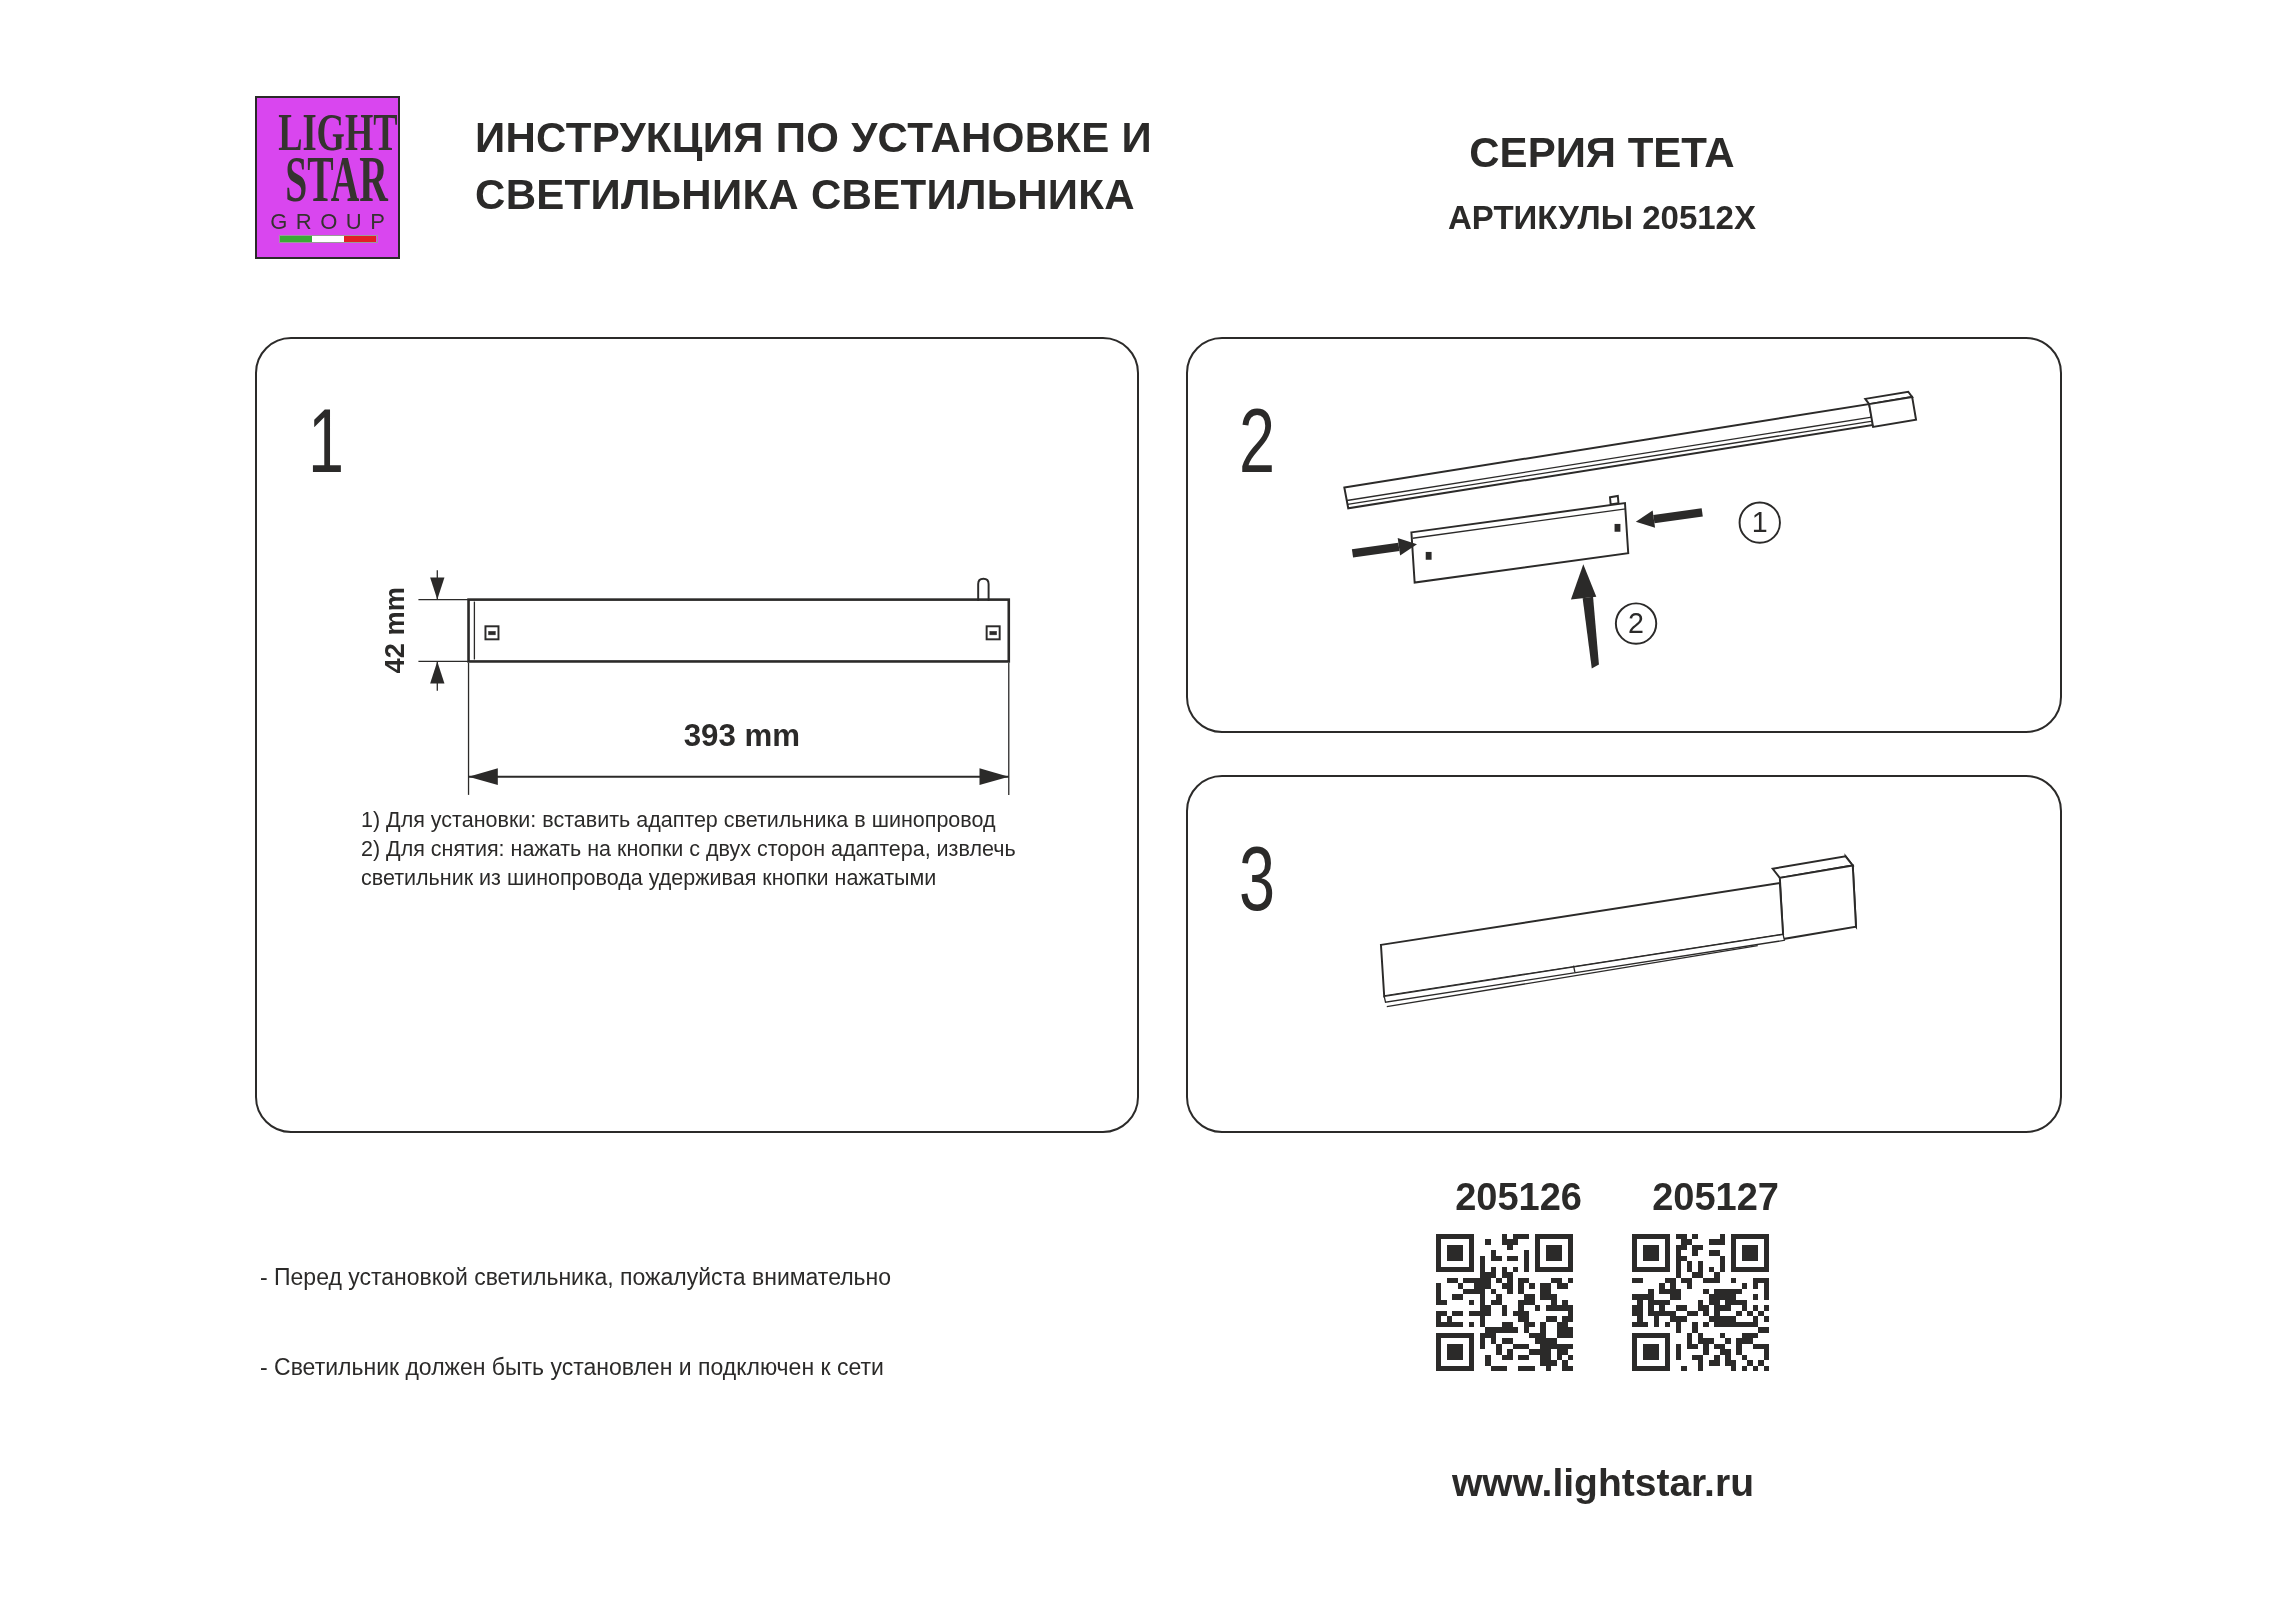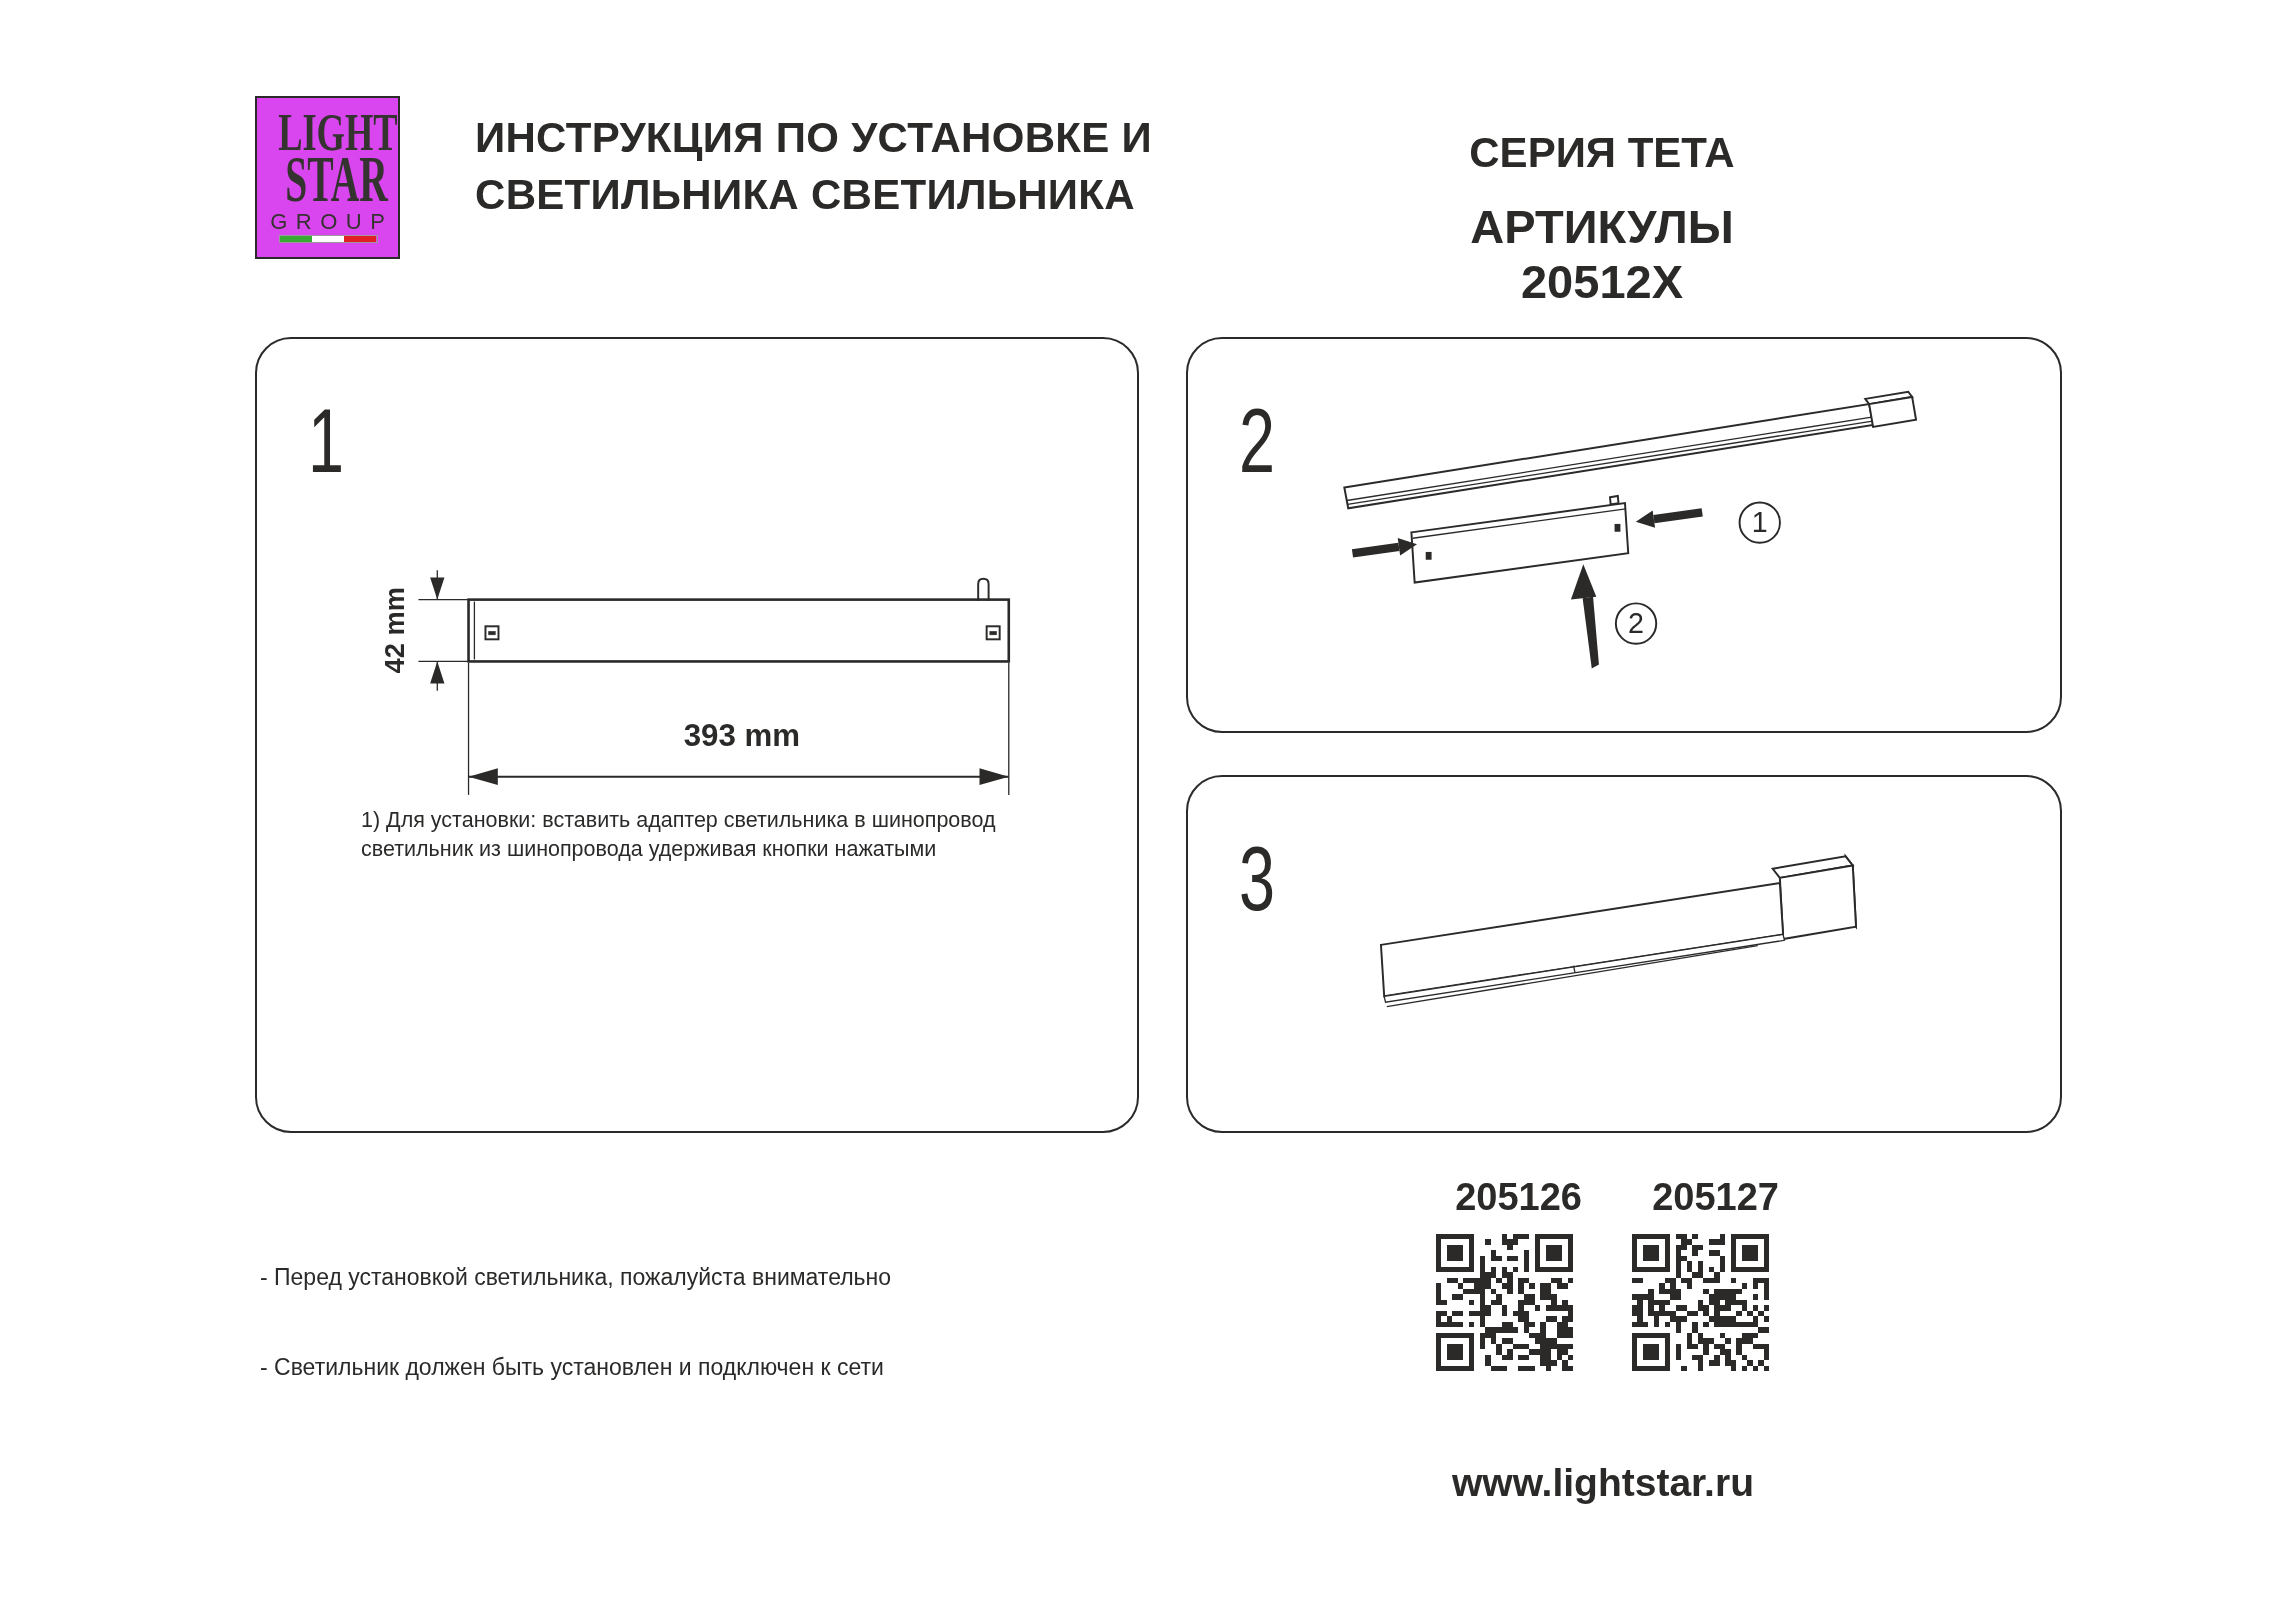--- a/index.html
+++ b/index.html
@@ -14,21 +14,21 @@
   .logo-line{position:absolute;left:0;width:100%;text-align:center;font-family:"Liberation Serif", serif;font-weight:700;color:#35332f;white-space:nowrap;}
   .logo-light{top:11.7px;font-size:52px;line-height:46px;transform:scaleX(0.70);}
   .logo-star{top:52px;font-size:66px;line-height:57px;transform:scaleX(0.60);}
   .logo-group{top:115px;font-family:"Liberation Sans", sans-serif;font-weight:400;font-size:22px;line-height:17.6px;letter-spacing:8.5px;text-indent:8.5px;transform:none;}
   .logo-flag{position:absolute;left:21.5px;top:137px;width:99px;height:7.8px;border:0.7px solid #9a9a9a;display:flex;box-sizing:border-box;}
   .logo-flag span{flex:1 1 33%;}
 
   
   .title-block{left:475px;top:109px;width:814px;font-size:42px;line-height:57px;font-weight:700;letter-spacing:0.3px;}
   .series-line{left:1387px;top:129px;width:430px;text-align:center;font-size:42px;font-weight:700;}
-  .articles-line{left:1387px;top:199px;width:430px;text-align:center;font-size:47px;font-weight:700;}
+  .articles-line{left:1387px;top:199px;width:430px;text-align:center;font-size:33px;font-weight:700;}
 
   
   .panel{position:absolute;border:2px solid #2b2a29;border-radius:36px;background:#fff;box-sizing:border-box;}
   .panel-1{left:255px;top:337px;width:884px;height:796px;}
   .panel-2{left:1186px;top:337px;width:876px;height:396px;}
   .panel-3{left:1186px;top:775px;width:876px;height:358px;}
   .step-num{position:absolute;left:51px;top:57px;font-size:90px;line-height:90px;font-weight:400;transform:scaleX(0.72);transform-origin:left top;}
   .panel svg.draw{position:absolute;left:0;top:0;width:100%;height:100%;}
   svg text{font-family:"Liberation Sans", sans-serif;fill:#2b2a29;}
 
@@ -95,20 +95,21 @@
         <line x1="1155" y1="497" x2="1155" y2="700" stroke-width="2"></line>
         <line x1="325" y1="672" x2="1155" y2="672" stroke-width="3"></line>
         <polygon points="325,672 370,659 370,685" fill="#2b2a29" stroke="none"></polygon>
         <polygon points="1155,672 1110,659 1110,685" fill="#2b2a29" stroke="none"></polygon>
       </g>
       <text x="215" y="447" transform="rotate(-90 215 447)" text-anchor="middle" dominant-baseline="middle" font-size="42" font-weight="600">42 mm</text>
       <text x="745" y="625" text-anchor="middle" font-size="48" font-weight="600">393 mm</text>
     </svg>
     <div class="abs notes-block">
       <div>1) Для установки: вставить адаптер светильника в шинопровод</div>
+      <div>2) Для снятия: нажать на кнопки с двух сторон адаптера, извлечь</div>
       <div>светильник из шинопровода удерживая кнопки нажатыми</div>
     </div>
   </div>
 
   <div class="panel panel-2">
     <div class="step-num">2</div>
     <svg class="draw" viewBox="0 0 1339 602">
       <g stroke="#2b2a29" fill="#ffffff">
 
         <polygon points="240,228 1046,100 1052,132 246,260" stroke-width="3"></polygon>

